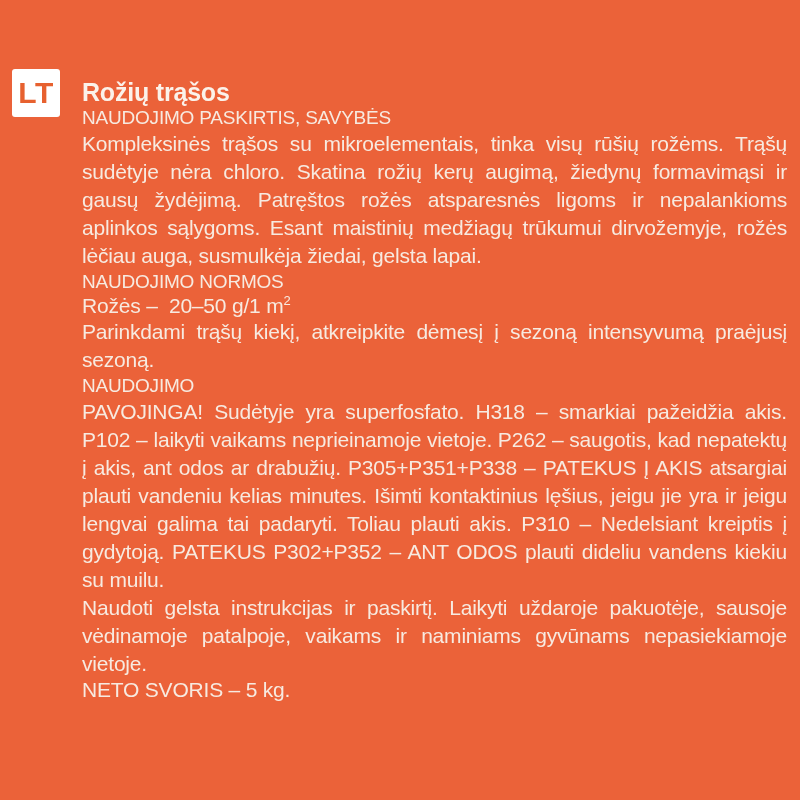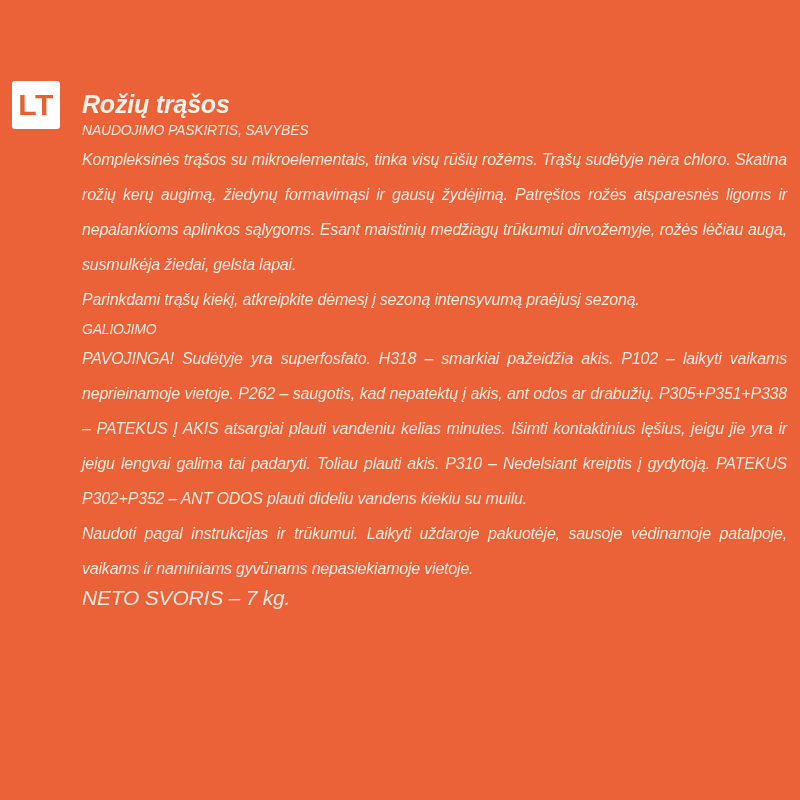--- a/index.html
+++ b/index.html
@@ -7,21 +7,20 @@
     padding: 0;
     background: #EB6239;
   }
   .canvas {
     position: relative;
     width: 800px;
     height: 756px;
     background: #EB6239;
     overflow: hidden;
     font-family: "Liberation Sans", "DejaVu Sans", sans-serif;
-    margin-top: 12px;
   }
   .lang-badge {
     position: absolute;
     left: 12px;
     top: 69px;
     width: 48px;
     height: 48px;
     background: #FFFFFF;
     border-radius: 3px;
     display: flex;
@@ -38,38 +37,37 @@
   .content {
     position: absolute;
     left: 82px;
     right: 13px;
     top: 79px;
     color: #F7EAE0;
   }
   .content p, .content h1 {
     margin: 0;
     padding: 0;
-    font-style: italic;
   }
   .title {
     font-size: 25px;
     font-weight: bold;
     line-height: 27px;
     color: #FBF2EA;
     letter-spacing: -0.2px;
   }
   .h {
-    font-size: 14px;
+    font-size: 19px;
     font-weight: normal;
     line-height: 24px;
     letter-spacing: -0.2px;
   }
   .para {
-    font-size: 16px;
-    line-height: 35px;
+    font-size: 21px;
+    line-height: 28px;
     text-align: justify;
     letter-spacing: -0.2px;
   }
   .line {
     font-size: 21px;
     line-height: 24px;
     letter-spacing: -0.2px;
   }
   .dose sup {
     font-size: 13px;
@@ -86,25 +84,27 @@
   </div>
 
   <div class="content">
 
     <h1 class="title">Rožių trąšos</h1>
 
     <p class="h">NAUDOJIMO PASKIRTIS, SAVYBĖS</p>
     <p class="para">Kompleksinės trąšos su mikroelementais, tinka visų rūšių rožėms. Trąšų sudėtyje nėra chloro. Skatina rožių kerų augimą, žiedynų formavimąsi ir gausų žydėjimą. Patręštos rožės atsparesnės ligoms ir nepalankioms aplinkos sąlygoms. Esant maistinių medžiagų trūkumui dirvožemyje, rožės lėčiau auga, susmulkėja žiedai, gelsta lapai.</p>
 
 
+    <p class="h">NAUDOJIMO NORMOS</p>
 
+    <p class="line dose"><span>Rožės –&nbsp; 20–50 g/1 m</span><sup>2</sup></p>
 
     <p class="para">Parinkdami trąšų kiekį, atkreipkite dėmesį į sezoną intensyvumą praėjusį sezoną.</p>
 
-    <p class="h">GALIOJIMO</p>
+    <p class="h">NAUDOJIMO</p>
     <p class="para">PAVOJINGA! Sudėtyje yra superfosfato. H318 – smarkiai pažeidžia akis. P102 – laikyti vaikams neprieinamoje vietoje. P262 – saugotis, kad nepatektų į akis, ant odos ar drabužių. P305+P351+P338 – PATEKUS Į AKIS atsargiai plauti vandeniu kelias minutes. Išimti kontaktinius lęšius, jeigu jie yra ir jeigu lengvai galima tai padaryti. Toliau plauti akis. P310 – Nedelsiant kreiptis į gydytoją. PATEKUS P302+P352 – ANT ODOS plauti dideliu vandens kiekiu su muilu.</p>
 
-    <p class="para">Naudoti pagal instrukcijas ir trūkumui. Laikyti uždaroje pakuotėje, sausoje vėdinamoje patalpoje, vaikams ir naminiams gyvūnams nepasiekiamoje vietoje.</p>
+    <p class="para">Naudoti gelsta instrukcijas ir paskirtį. Laikyti uždaroje pakuotėje, sausoje vėdinamoje patalpoje, vaikams ir naminiams gyvūnams nepasiekiamoje vietoje.</p>
 
-    <p class="line">NETO SVORIS – 7 kg.</p>
+    <p class="line">NETO SVORIS – 5 kg.</p>
 
   </div>
 </div>
 
 </body></html>

